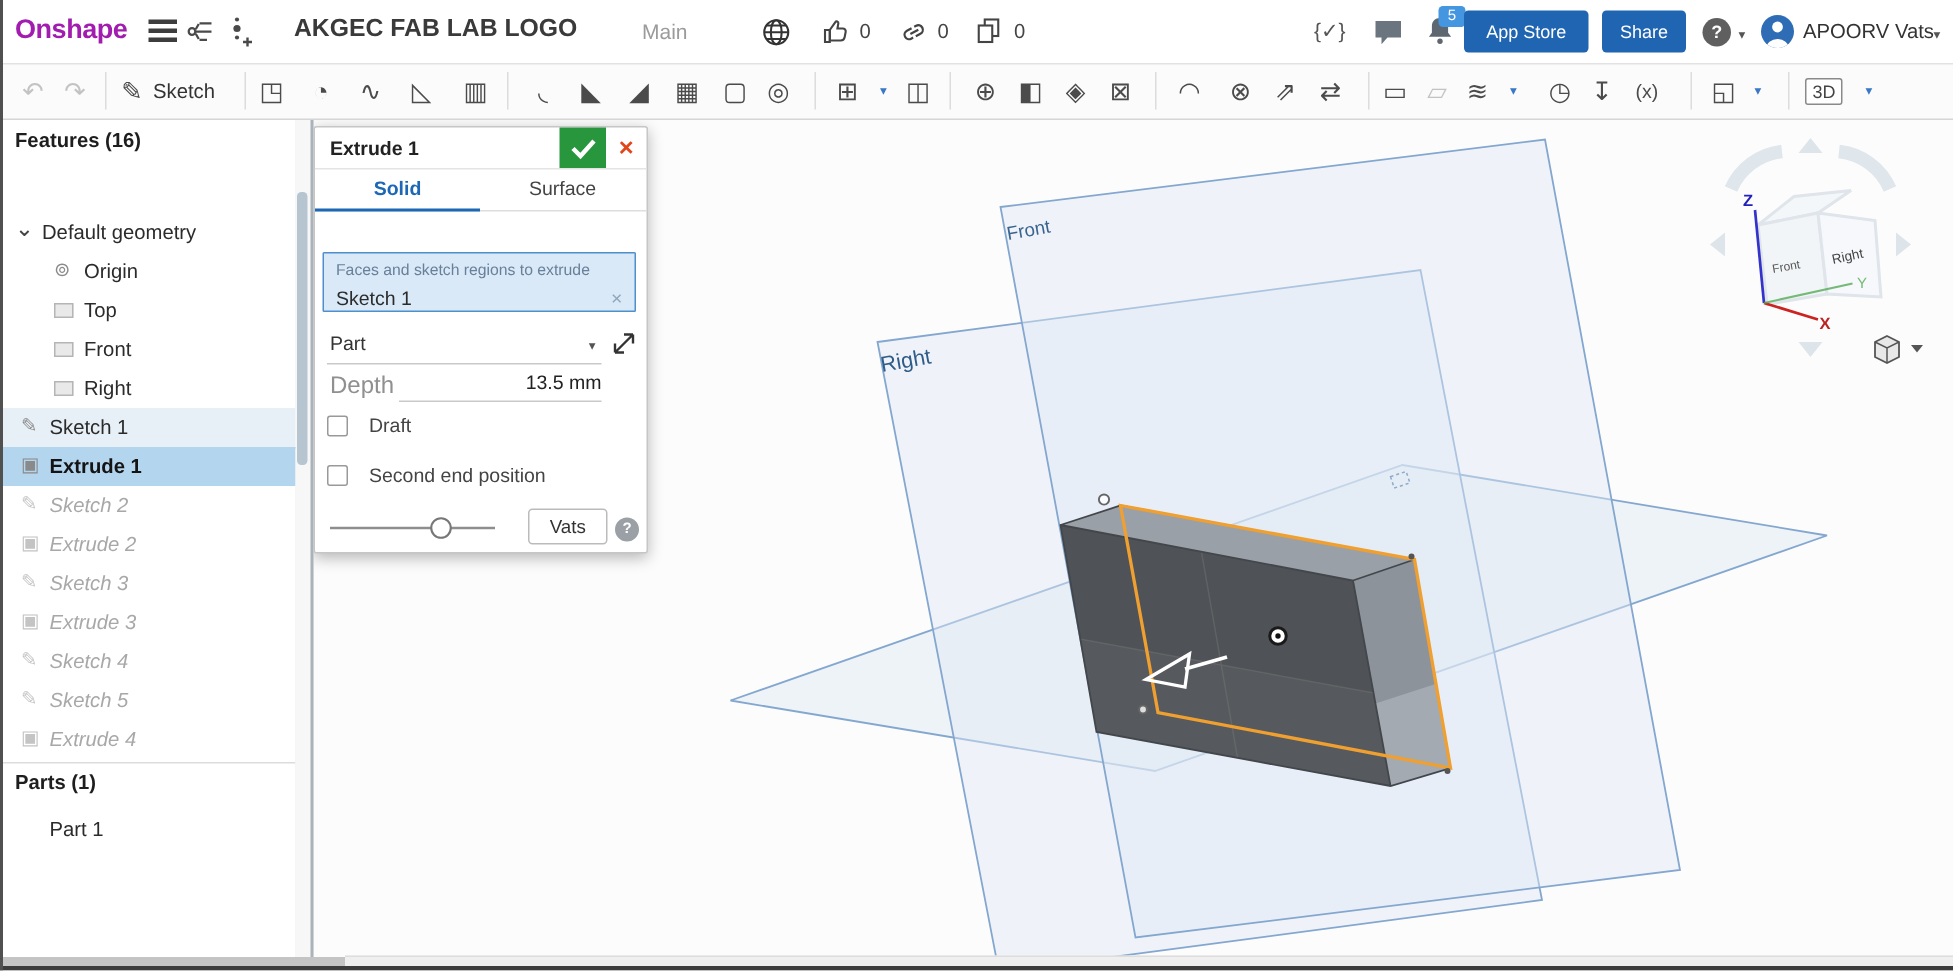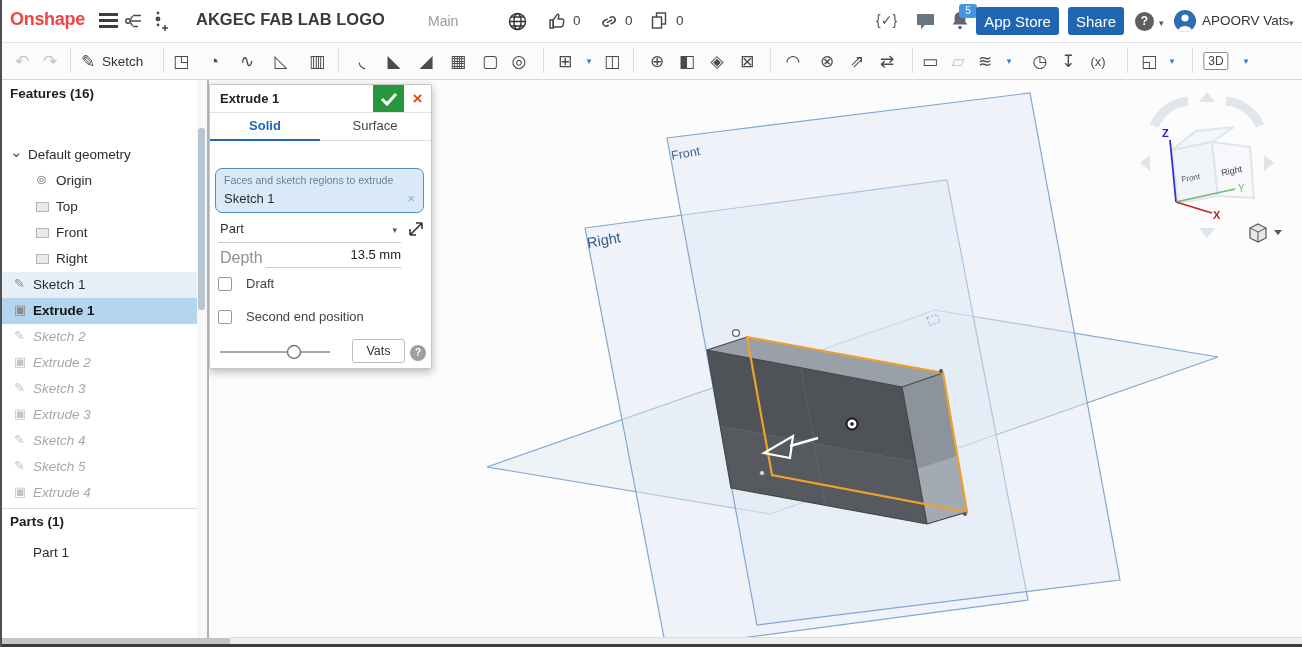--- a/index.html
+++ b/index.html
@@ -1,27 +1,27 @@
 <!DOCTYPE html>
 <html><head>
 <meta charset="utf-8">
 <style>
   html,body{margin:0;padding:0;background:#e9e9e9;}
   body{width:1302px;height:647px;position:relative;overflow:hidden;
        font-family:"Liberation Sans","DejaVu Sans",sans-serif;font-size:13px;color:#333;}
   .abs{position:absolute;}
   
   #topbar{position:absolute;left:0;top:0;width:1302px;height:42px;background:#fff;border-bottom:1px solid #e2e2e2;z-index:40;}
-  .logo{left:10px;top:9px;font-size:18px;font-weight:bold;color:#ef4444;letter-spacing:-0.3px;}
+  .logo{left:10px;top:9px;font-size:18px;font-weight:bold;color:#a21caf;letter-spacing:-0.3px;}
   .hamburger{left:99px;top:13px;width:19px;cursor:pointer;}
   .hamburger div{height:2.6px;background:#3d3d3d;margin-bottom:3.4px;}
   .doc-title{left:196px;top:10px;font-size:16.5px;font-weight:bold;color:#3a3a3a;white-space:nowrap;}
   .workspace{left:428px;top:13px;font-size:14px;color:#9b9b9b;}
   .count{font-size:13.5px;color:#444;top:13px;}
-  .tb-btn{top:7px;height:28px;background:#2065b1;color:#fff;border-radius:3px;font-size:15px;
+  .tb-btn{top:7px;height:28px;background:#2065b1;color:#fff;border-radius:3px;font-size:12px;
           display:flex;align-items:center;justify-content:center;cursor:pointer;}
   .help-circle{left:1135px;top:12px;width:19px;height:19px;border-radius:50%;background:#5f5f5f;color:#fff;
           font-size:12px;font-weight:bold;text-align:center;line-height:19px;}
   .caret{color:#555;font-size:9px;}
   .avatar{left:1174px;top:10px;width:22px;height:22px;border-radius:50%;background:#2e6cb5;overflow:hidden;}
   .user-name{left:1202px;top:13px;font-size:13.5px;color:#333;}
   .badge{left:959px;top:4px;min-width:14px;height:14px;background:#4596e0;border-radius:3px;color:#fff;
          font-size:10px;text-align:center;line-height:14px;padding:0 2px;}
   
   #toolbar{position:absolute;left:0;top:42px;width:1302px;height:37px;background:#fbfbfb;border-bottom:1px solid #d6d6d6;z-index:39;}
@@ -55,21 +55,21 @@
   #dialog{position:absolute;left:209px;top:84px;width:221px;height:283px;background:#fff;border:1px solid #c6c6c6;
           border-radius:2px;box-shadow:0 3px 10px rgba(0,0,0,0.28);z-index:20;}
   .dlg-title{left:10px;top:6px;font-size:13px;font-weight:bold;color:#222;}
   .dlg-check{left:163px;top:0;width:31px;height:27px;background:#27963c;cursor:pointer;display:flex;align-items:center;justify-content:center;}
   .dlg-x{left:194px;top:0;width:27px;height:27px;color:#e0471c;font-size:17px;font-weight:bold;text-align:center;line-height:27px;cursor:pointer;}
   .dlg-tabs{left:0;top:27px;width:221px;height:27px;border-top:1px solid #e4e4e4;border-bottom:1px solid #dedede;}
   .dlg-tab{position:absolute;top:0;width:110px;height:26px;text-align:center;line-height:26px;font-size:13px;color:#444;cursor:pointer;}
   .dlg-tab.active{color:#1d67b5;font-weight:bold;border-bottom:2px solid #1d67b5;}
   .mode{position:absolute;top:0;font-size:12.5px;color:#333;cursor:pointer;line-height:24px;}
   .mode.active{color:#1d67b5;font-weight:bold;border-bottom:2px solid #1d67b5;}
-  .sel-field{left:5px;top:83px;width:209px;height:45px;background:#d9e9f7;border:1px solid #4e90ce;border-radius:7px;box-sizing:border-box;cursor:pointer;}
+  .sel-field{left:5px;top:83px;width:209px;height:40px;background:#d9e9f7;border:1px solid #4e90ce;border-radius:1px;box-sizing:border-box;cursor:pointer;}
   .sel-label{left:8px;top:5px;font-size:10.5px;color:#68809a;}
   .sel-value{left:8px;top:22px;font-size:13px;color:#2b2b2b;}
   .sel-clear{right:8px;top:22px;font-size:13px;color:#8fa7bd;cursor:pointer;}
   .blind-row{left:8px;top:132px;width:183px;height:25px;border-bottom:1px solid #c9c9c9;cursor:pointer;}
   .blind-text{left:2px;top:4px;font-size:13px;color:#333;}
   .blind-caret{right:4px;top:8px;font-size:9px;color:#555;}
   .depth-label{left:10px;top:164px;font-size:16px;color:#909090;}
   .depth-input{left:56px;top:158px;width:135px;height:24px;border-bottom:1px solid #c9c9c9;text-align:right;font-size:13px;color:#222;line-height:24px;cursor:text;}
   .chk{position:absolute;width:12px;height:12px;border:1px solid #999;border-radius:2px;background:#fff;cursor:pointer;}
   .chk-label{position:absolute;font-size:13px;color:#444;margin-left:8px;}

